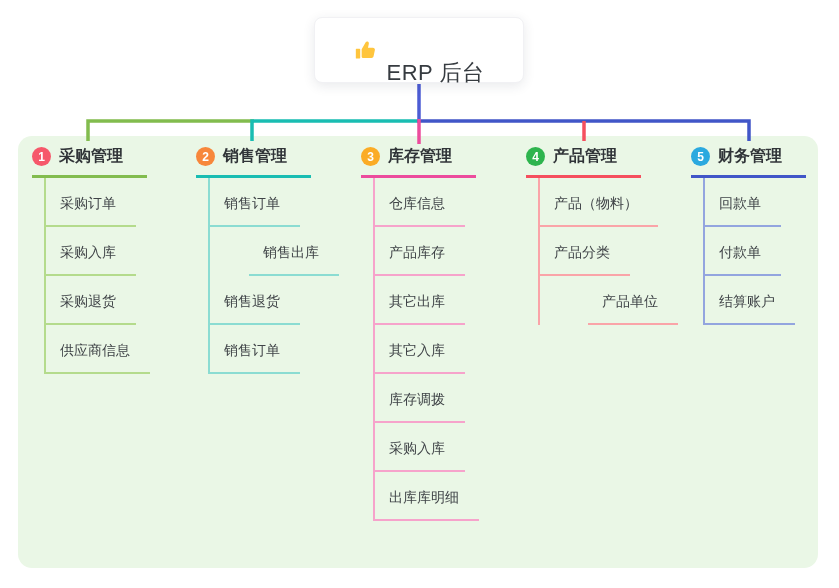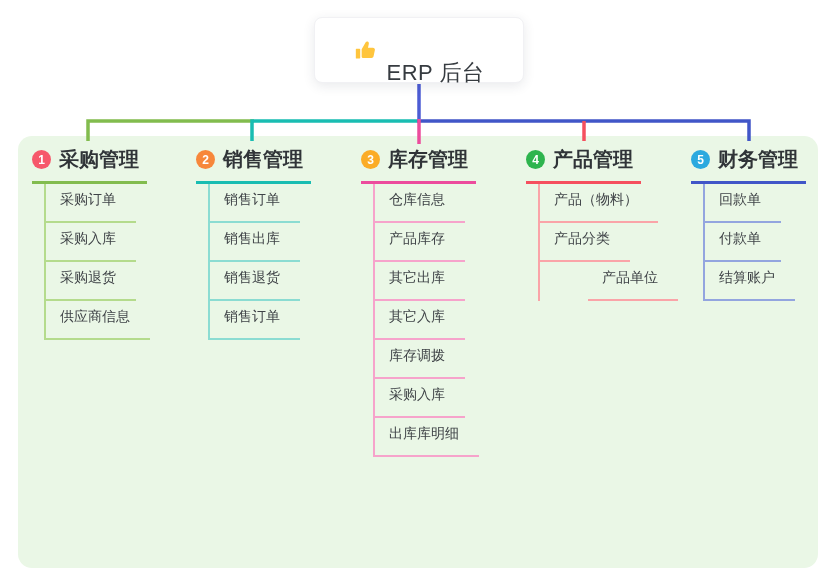--- a/index.html
+++ b/index.html
@@ -60,33 +60,33 @@
   }
   .badge {
     width: 19px; height: 19px;
     border-radius: 50%;
     color: #ffffff;
     font-size: 12px; font-weight: bold;
     display: inline-flex; align-items: center; justify-content: center;
     flex: 0 0 auto;
   }
   .branch-label {
-    font-size: 20px;
+    font-size: 16px;
     font-weight: 600;
     color: #303438;
     white-space: nowrap;
   }
 
   .branch-items {
     margin-left: 12px;
     border-left: 2px solid #ccc;
     width: max-content;
   }
   .branch-item {
-    height: 39px;
+    height: 49px;
     width: max-content;
     display: flex; align-items: flex-end;
     padding: 0 20px 12px 14px;
     border-bottom: 2px solid #ccc;
     font-size: 14px;
     color: #3f4347;
     white-space: nowrap;
   }
 </style>
 </head>
@@ -127,21 +127,21 @@
         </div>
   </div>
 
   <div class="branch" style="left: 196px;">
     <div class="branch-header" style="border-bottom-color: rgb(25, 189, 178);">
       <span class="badge" style="background: rgb(247, 135, 59);">2</span>
       <span class="branch-label">销售管理</span>
     </div>
     <div class="branch-items" style="border-left-color: rgb(139, 220, 210);">
           <div class="branch-item" style="border-bottom-color: rgb(139, 220, 210);">销售订单</div>
-          <div class="branch-item" style="border-bottom-color: rgb(139, 220, 210);">销售出库</div>
+          <div class="branch-item" style="border-bottom-color: rgb(139, 220, 210); margin-left: 39px;">销售出库</div>
           <div class="branch-item" style="border-bottom-color: rgb(139, 220, 210);">销售退货</div>
           <div class="branch-item" style="border-bottom-color: rgb(139, 220, 210);">销售订单</div>
         </div>
   </div>
 
   <div class="branch" style="left: 361px;">
     <div class="branch-header" style="border-bottom-color: rgb(236, 76, 157);">
       <span class="badge" style="background: rgb(251, 172, 38);">3</span>
       <span class="branch-label">库存管理</span>
     </div>

